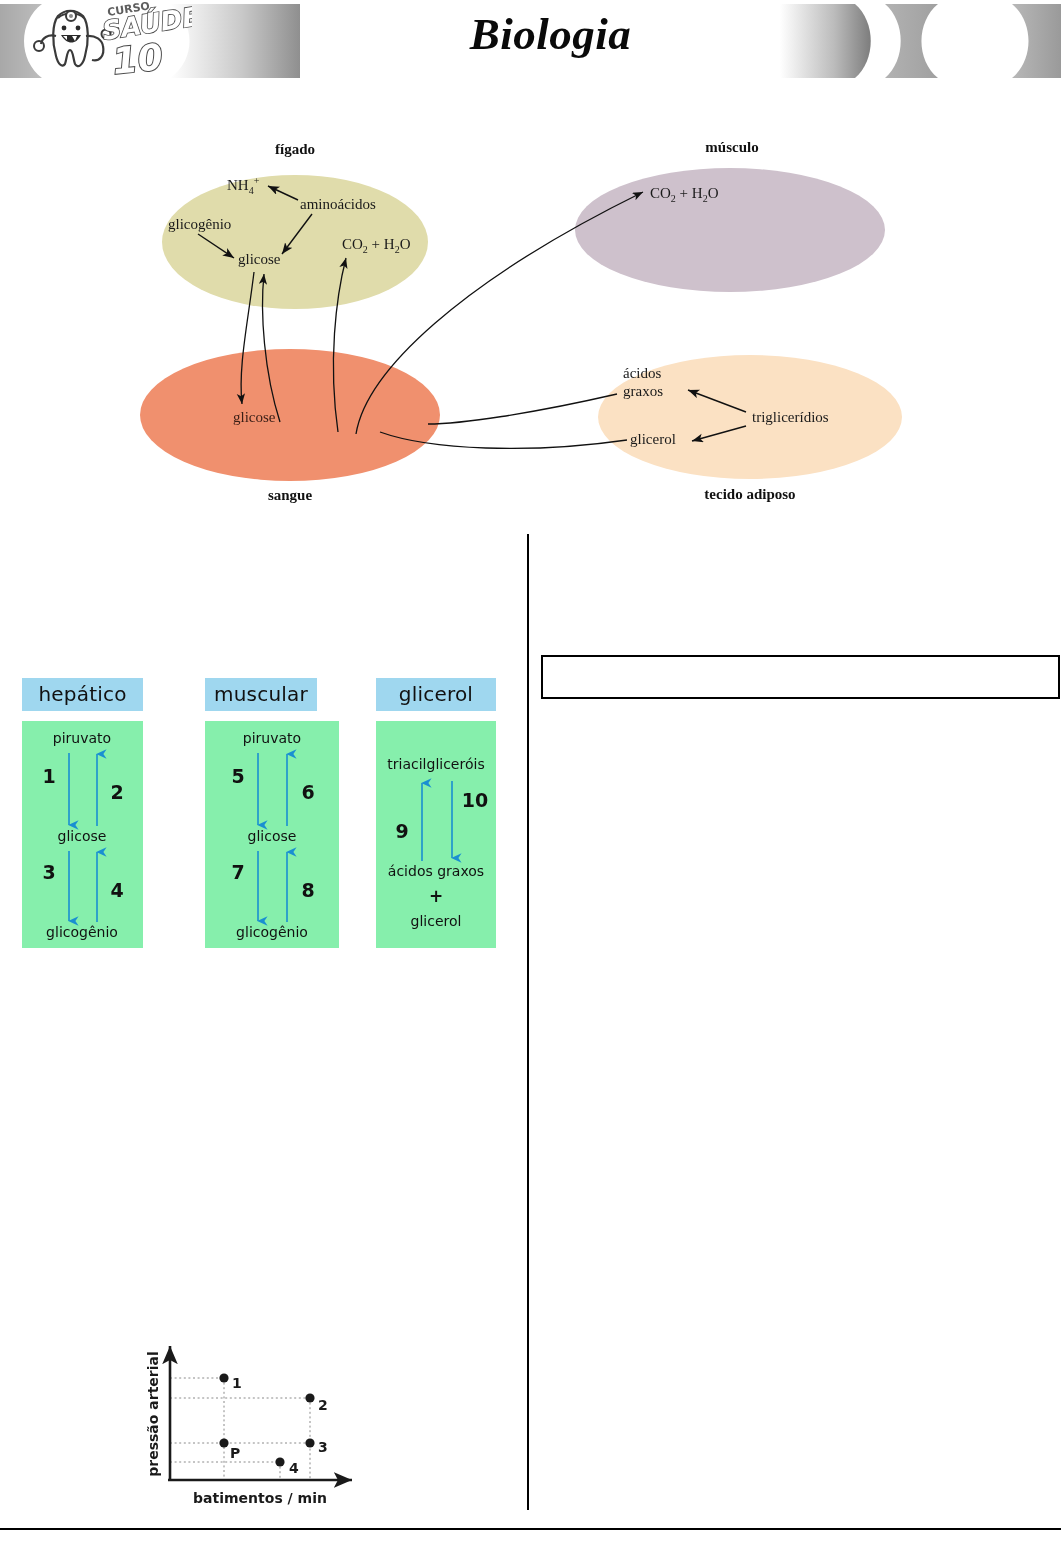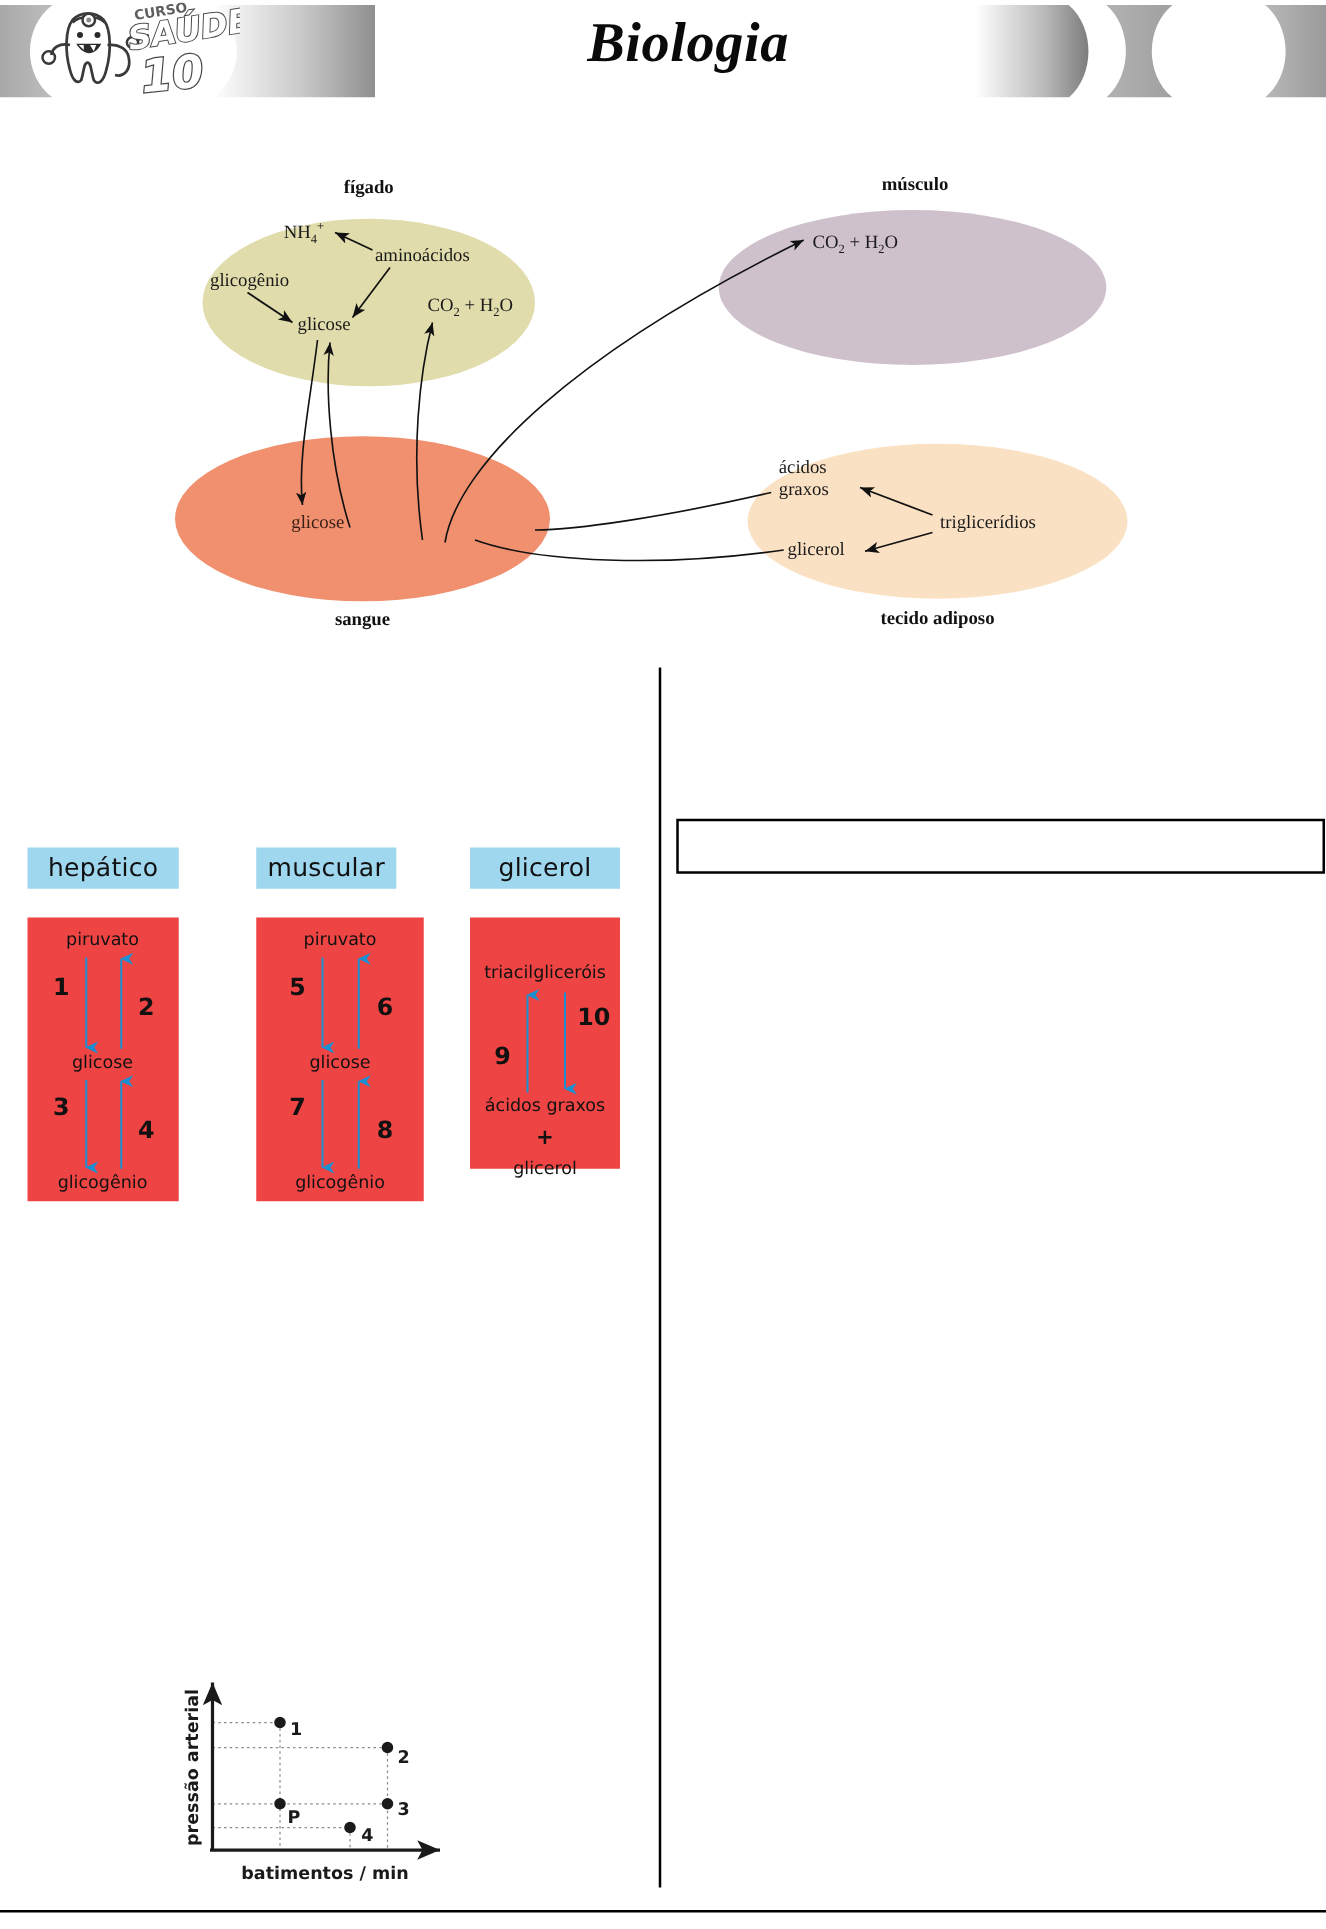--- a/index.html
+++ b/index.html
@@ -64,23 +64,23 @@
   .tissue-header {
     background: #9fd7ef;
     color: #111111;
     font-family: "DejaVu Sans", sans-serif;
     font-size: 20px;
     text-align: center;
     padding: 4px 0 5px 0;
     letter-spacing: 0.2px;
   }
   .tissue-box {
-    background: #ef4444;
+    background: #86efac;
     position: relative;
-    margin-top: 23px;
+    margin-top: 10px;
   }
   .tissue-box svg { display: block; }
 
   
   #vdivider {
     position: absolute;
     left: 527px; top: 534px;
     width: 2px; height: 976px;
     background: #000000;
   }
@@ -295,21 +295,21 @@
       <text x="33" y="158" text-anchor="middle" font-size="19" font-weight="bold" fill="#111">7</text>
 
       <line x1="82" y1="201" x2="82" y2="131" stroke="#1a8fd1" stroke-width="1.6" marker-end="url(#bu)"></line>
       <text x="103" y="176" text-anchor="middle" font-size="19" font-weight="bold" fill="#111">8</text>
     </svg>
   </div>
 </div>
 
 <div class="tissue-group" style="left:376px; top:678px; width:120px;">
   <div class="tissue-header">glicerol</div>
-  <div class="tissue-box" style="width:120px; height:201px;">
+  <div class="tissue-box" style="width:120px; height:227px;">
     <svg width="120" height="227" viewBox="0 0 120 227" font-family="DejaVu Sans, sans-serif">
       <text x="60" y="48" text-anchor="middle" font-size="14" fill="#111">triacilgliceróis</text>
       <text x="60" y="155" text-anchor="middle" font-size="14" fill="#111">ácidos graxos</text>
       <text x="60" y="181" text-anchor="middle" font-size="17" font-weight="bold" fill="#111">+</text>
       <text x="60" y="205" text-anchor="middle" font-size="14" fill="#111">glicerol</text>
 
       <line x1="46" y1="140" x2="46" y2="62" stroke="#1a8fd1" stroke-width="1.6" marker-end="url(#bu)"></line>
       <text x="26" y="117" text-anchor="middle" font-size="19" font-weight="bold" fill="#111">9</text>
 
       <line x1="76" y1="60" x2="76" y2="137" stroke="#1a8fd1" stroke-width="1.6" marker-end="url(#bd)"></line>

